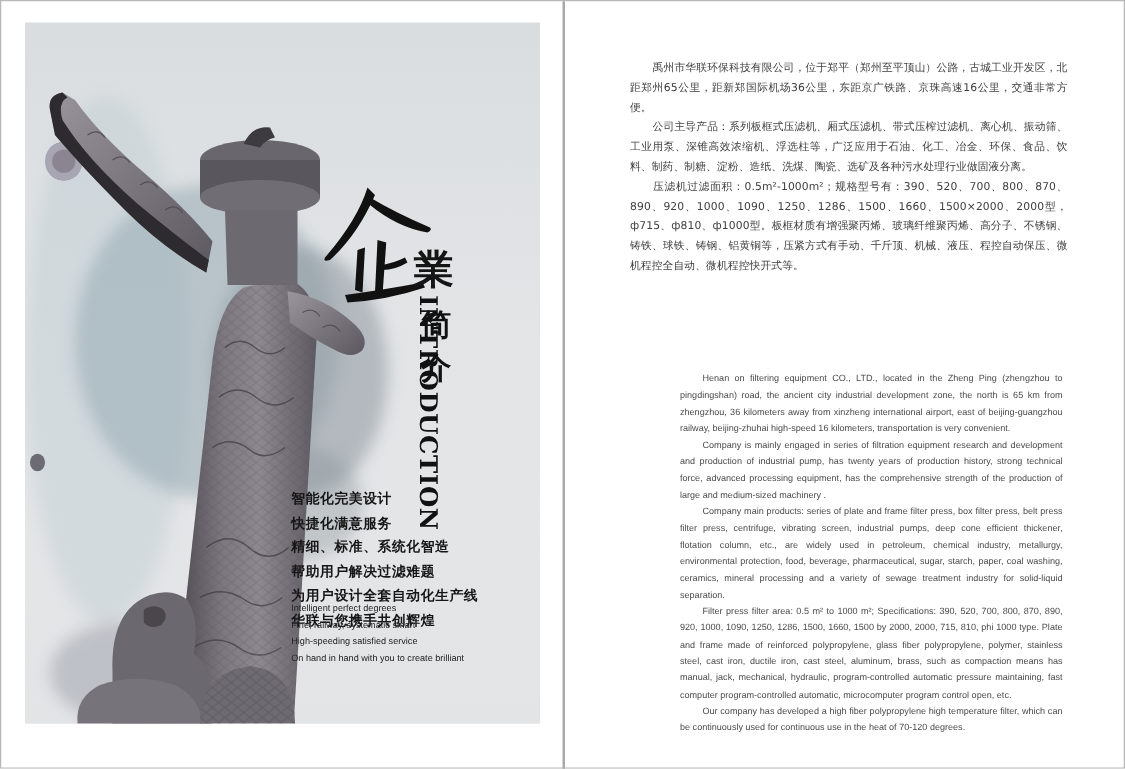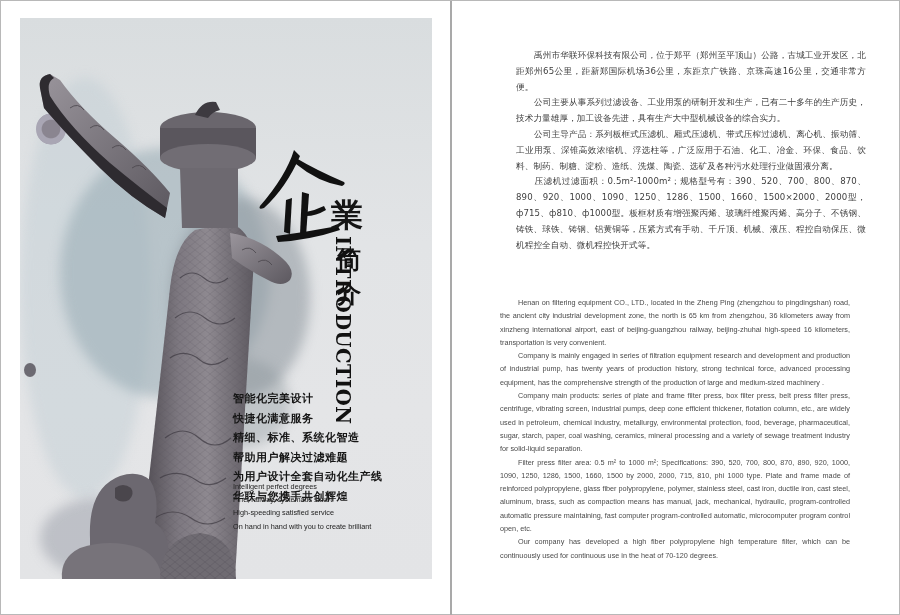--- a/index.html
+++ b/index.html
@@ -33,25 +33,25 @@
     .intro-vertical { position: absolute; left: 330px; top: 230px; transform-origin: left top; transform: rotate(90deg) translateY(-22px);
       font-family: "DejaVu Serif", serif; font-weight: bold; font-size: 19.5px; letter-spacing: 0.5px; color: #111; white-space: nowrap; }
 
     .slogans-cn { position: absolute; left: 232px; top: 388px; }
     .slogans-cn div { font-size: 11px; font-weight: bold; color: #161616; height: 19.5px; line-height: 19.5px; letter-spacing: 0.5px; }
     .slogans-en { position: absolute; left: 232px; top: 479px; }
     .slogans-en div { font-family: "Liberation Sans", sans-serif; font-size: 7.3px; color: #222; height: 13.2px; line-height: 13.2px; }
 
     
     .right-page { position: absolute; left: 451px; top: 0; width: 449px; height: 615px; }
-    .cn-block { position: absolute; left: 64px; top: 47px; width: 350px; }
+    .cn-block { position: absolute; left: 52px; top: 47px; width: 350px; }
     .cn-block p { font-size: 8.6px; color: #3e3e3e; line-height: 15.8px; text-align: justify; letter-spacing: 0.1px; }
     .cn-block p .ind { display: inline-block; width: 18px; }
     .en-block { position: absolute; left: 48px; top: 295px; width: 350px; }
-    .en-block p { font-family: "Liberation Sans", sans-serif; font-size: 7.25px; color: #4a4a4a; line-height: 13.3px; text-align: justify; }
+    .en-block p { font-family: "Liberation Sans", sans-serif; font-size: 7.25px; color: #4a4a4a; line-height: 13.3px; text-align: justify; margin-left: 44px; }
     .en-block p .ind { display: inline-block; width: 18px; }
   </style>
 </head>
 <body>
 
 <div class="spread">
 
   <div class="left-page">
     <div class="photo">
       <div class="ink-wash ink3"></div>
@@ -150,21 +150,20 @@
         <div>On hand in hand with you to create brilliant</div>
       </div>
     </div>
   </div>
 
   <div class="spine"></div>
 
   <div class="right-page">
     <div class="cn-block">
       <p><span class="ind"></span><span>禹州市华联环保科技有限公司，位于郑平（郑州至平顶山）公路，古城工业开发区，北距郑州65公里，距新郑国际机场36公里，东距京广铁路、京珠高速16公里，交通非常方便。</span></p>
-      <p><span class="ind"></span><span>公司主要从事系列过滤设备、工业用泵的研制开发和生产，已有二十多年的生产历史，技术力量雄厚，加工设备先进，具有生产大中型机械设备的综合实力。</span></p>
       <p><span class="ind"></span><span>公司主导产品：系列板框式压滤机、厢式压滤机、带式压榨过滤机、离心机、振动筛、工业用泵、深锥高效浓缩机、浮选柱等，广泛应用于石油、化工、冶金、环保、食品、饮料、制药、制糖、淀粉、造纸、洗煤、陶瓷、选矿及各种污水处理行业做固液分离。</span></p>
       <p><span class="ind"></span><span>压滤机过滤面积：0.5m²-1000m²；规格型号有：390、520、700、800、870、890、920、1000、1090、1250、1286、1500、1660、1500×2000、2000型，ф715、ф810、ф1000型。板框材质有增强聚丙烯、玻璃纤维聚丙烯、高分子、不锈钢、铸铁、球铁、铸钢、铝黄铜等，压紧方式有手动、千斤顶、机械、液压、程控自动保压、微机程控全自动、微机程控快开式等。</span></p>
     </div>
 
     <div class="en-block">
       <p><span class="ind"></span><span>Henan on filtering equipment CO., LTD., located in the Zheng Ping (zhengzhou to pingdingshan) road, the ancient city industrial development zone, the north is 65 km from zhengzhou, 36 kilometers away from xinzheng international airport, east of beijing-guangzhou railway, beijing-zhuhai high-speed 16 kilometers, transportation is very convenient.</span></p>
       <p><span class="ind"></span><span>Company is mainly engaged in series of filtration equipment research and development and production of industrial pump, has twenty years of production history, strong technical force, advanced processing equipment, has the comprehensive strength of the production of large and medium-sized machinery .</span></p>
       <p><span class="ind"></span><span>Company main products: series of plate and frame filter press, box filter press, belt press filter press, centrifuge, vibrating screen, industrial pumps, deep cone efficient thickener, flotation column, etc., are widely used in petroleum, chemical industry, metallurgy, environmental protection, food, beverage, pharmaceutical, sugar, starch, paper, coal washing, ceramics, mineral processing and a variety of sewage treatment industry for solid-liquid separation.</span></p>
       <p><span class="ind"></span><span>Filter press filter area: 0.5 m² to 1000 m²; Specifications: 390, 520, 700, 800, 870, 890, 920, 1000, 1090, 1250, 1286, 1500, 1660, 1500 by 2000, 2000, 715, 810, phi 1000 type. Plate and frame made of reinforced polypropylene, glass fiber polypropylene, polymer, stainless steel, cast iron, ductile iron, cast steel, aluminum, brass, such as compaction means has manual, jack, mechanical, hydraulic, program-controlled automatic pressure maintaining, fast computer program-controlled automatic, microcomputer program control open, etc.</span></p>
       <p><span class="ind"></span><span>Our company has developed a high fiber polypropylene high temperature filter, which can be continuously used for continuous use in the heat of 70-120 degrees.</span></p>

